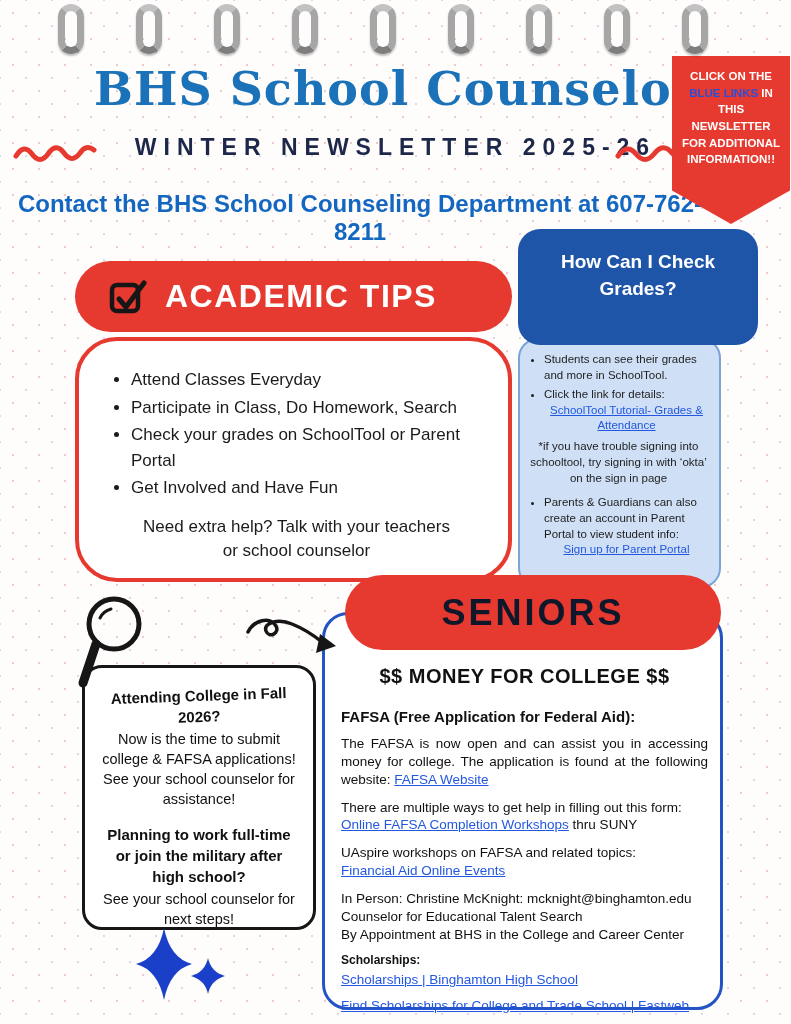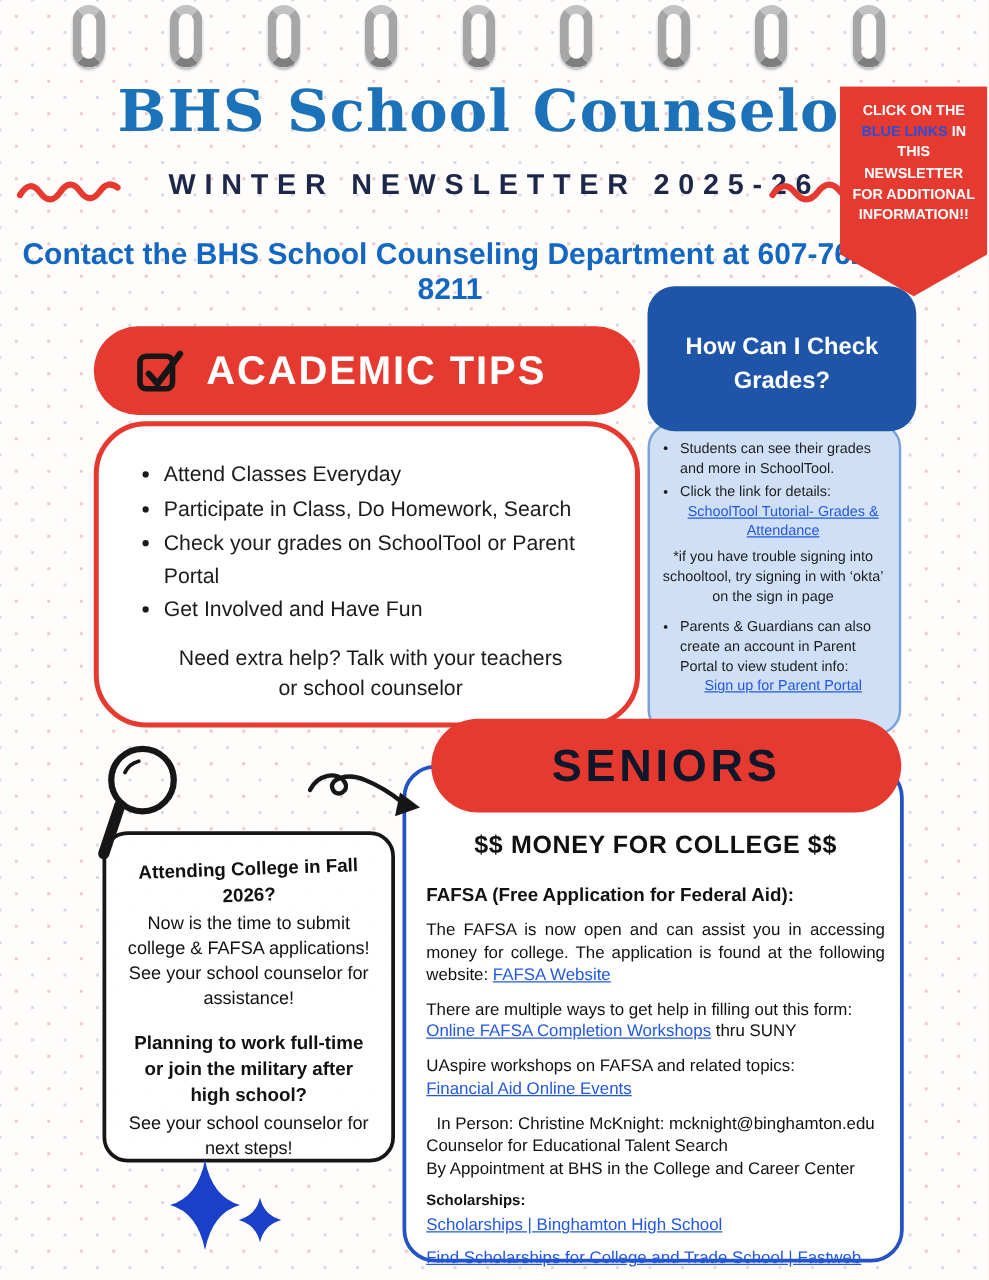--- a/index.html
+++ b/index.html
@@ -22,42 +22,42 @@
           box-shadow:0 2px 2px rgba(0,0,0,0.25); }
 
   .page-title { top:62px; left:0; width:791px; text-align:center;
     font-family:"DejaVu Serif", serif; font-weight:700; font-size:46px;
     color:#1b72b8; letter-spacing:1px; z-index:2; }
   .subtitle { top:134px; left:0; width:791px; text-align:center;
     font-weight:700; font-size:23px; letter-spacing:7px; color:#1c2749; z-index:2; }
   .contact { top:190px; left:0; width:720px; text-align:center;
     font-weight:700; font-size:24px; color:#1467c0; z-index:2; }
 
-  .notice-badge { left:672px; top:69px; width:118px; height:168px; background:#e6392f;
+  .notice-badge { left:672px; top:56px; width:118px; height:168px; background:#e6392f;
     clip-path:polygon(0 0,100% 0,100% 80%,50% 100%,0 80%);
     color:#fff; font-weight:700; font-size:11.5px; line-height:1.45; text-align:center;
     padding:12px 9px 0; box-sizing:border-box; z-index:5; }
   .notice-badge .hl { color:#2a4fd7; }
 
   .tips-header { left:75px; top:261px; width:437px; height:71px; background:#e6392f;
     border-radius:36px; display:flex; align-items:center; gap:16px; padding-left:32px;
     box-sizing:border-box; z-index:2; }
   .tips-header .label { color:#fff; font-size:32px; font-weight:800; letter-spacing:1.5px; }
 
   .tips-box { left:75px; top:337px; width:437px; height:245px; background:#fff;
     border:4px solid #e6392f; border-radius:42px; box-sizing:border-box;
     padding:26px 24px 0 30px; z-index:1; }
   .tips-box ul { margin:0; padding-left:22px; font-size:17px; line-height:1.5; color:#1b1b1b; }
   .tips-box li { margin-bottom:2px; }
   .tips-note { margin-top:14px; text-align:center; font-size:17px; line-height:1.45;
     color:#1b1b1b; padding:0 26px; }
 
-  .grades-header { left:518px; top:229px; width:215px; height:116px; background:#1e55a9;
+  .grades-header { left:518px; top:229px; width:240px; height:116px; background:#1e55a9;
     border-radius:22px; color:#fff; font-weight:700; font-size:19px; line-height:1.4;
-    text-align:center; padding:36px 24px 0; box-sizing:border-box; z-index:2; }
+    text-align:center; padding:20px 24px 0; box-sizing:border-box; z-index:2; }
 
   .grades-box { left:518px; top:338px; width:203px; height:250px; background:#cfe0f6;
     border:2px solid #7aa3d6; border-radius:20px; box-sizing:border-box;
     padding:12px 10px 0 8px; font-size:11.5px; line-height:1.38; color:#1d1d1d; z-index:1; }
   .grades-box ul { margin:0; padding-left:16px; }
   .grades-box li { margin-bottom:3px; }
   .okta-note { text-align:center; margin:5px 2px 8px; }
   .blocklink { display:block; text-align:center; }
 
   .link { color:#2257e0; text-decoration:underline; cursor:pointer; }
@@ -171,21 +171,21 @@
       <span style="display:block;">There are multiple ways to get help in filling out this form:</span>
       <a class="link">Online FAFSA Completion Workshops</a><span> thru SUNY</span>
     </div>
 
     <div class="para">
       <span style="display:block;">UAspire workshops on FAFSA and related topics:</span>
       <a class="link">Financial Aid Online Events</a>
     </div>
 
     <div class="para">
-      <span style="display:block;text-align:center;">In Person: Christine McKnight: mcknight@binghamton.edu</span>
+      <span style="display:block;">In Person: Christine McKnight: mcknight@binghamton.edu</span>
       <span style="display:block;">Counselor for Educational Talent Search</span>
       <span style="display:block;">By Appointment at BHS in the College and Career Center</span>
     </div>
 
     <div class="sch-heading">Scholarships:</div>
     <a class="link blocklink" style="text-align:left;">Scholarships | Binghamton High School</a>
     <div class="gap-sm"></div>
     <a class="link blocklink" style="text-align:left;">Find Scholarships for College and Trade School | Fastweb</a>
   </div>
 

